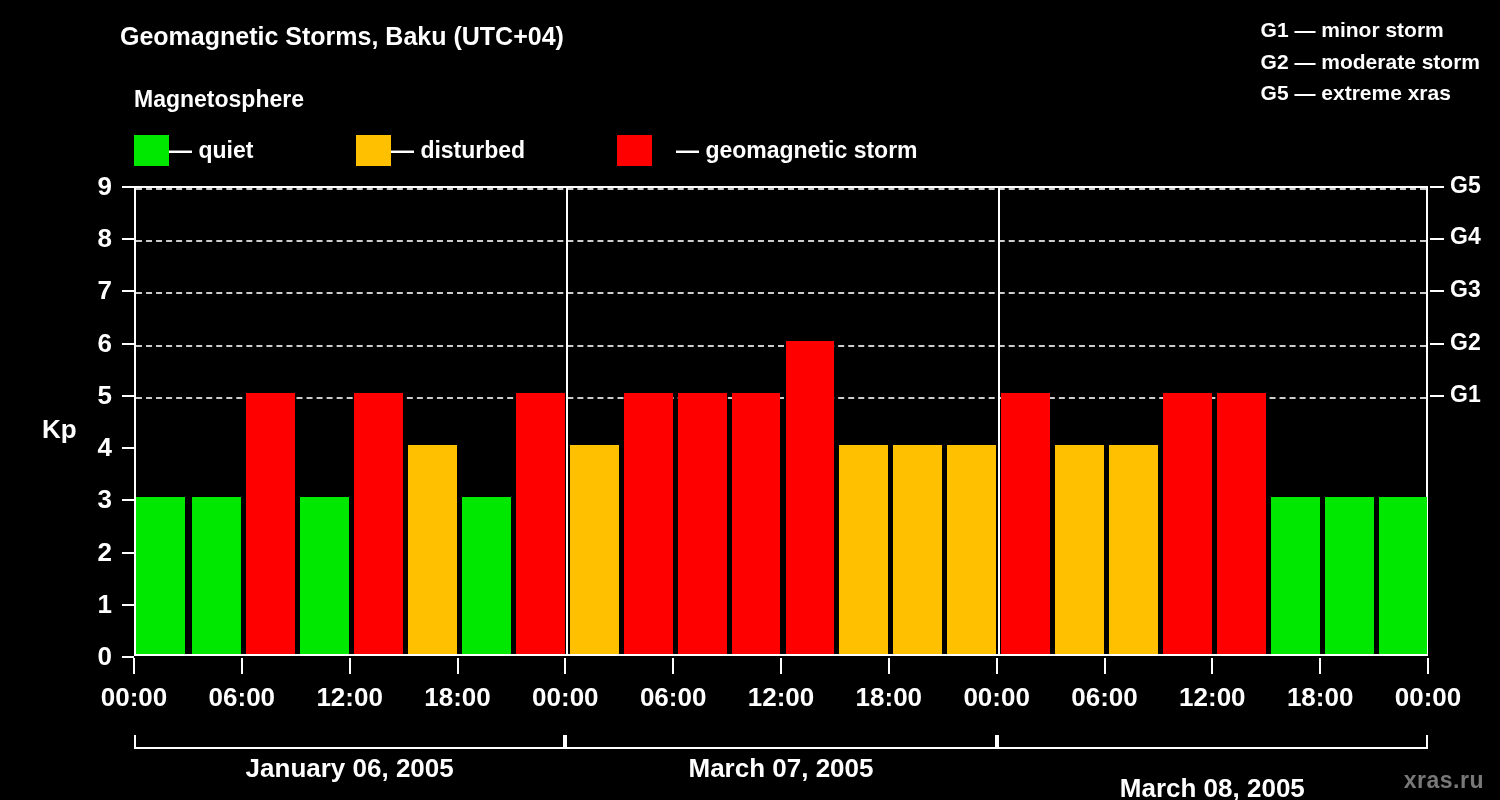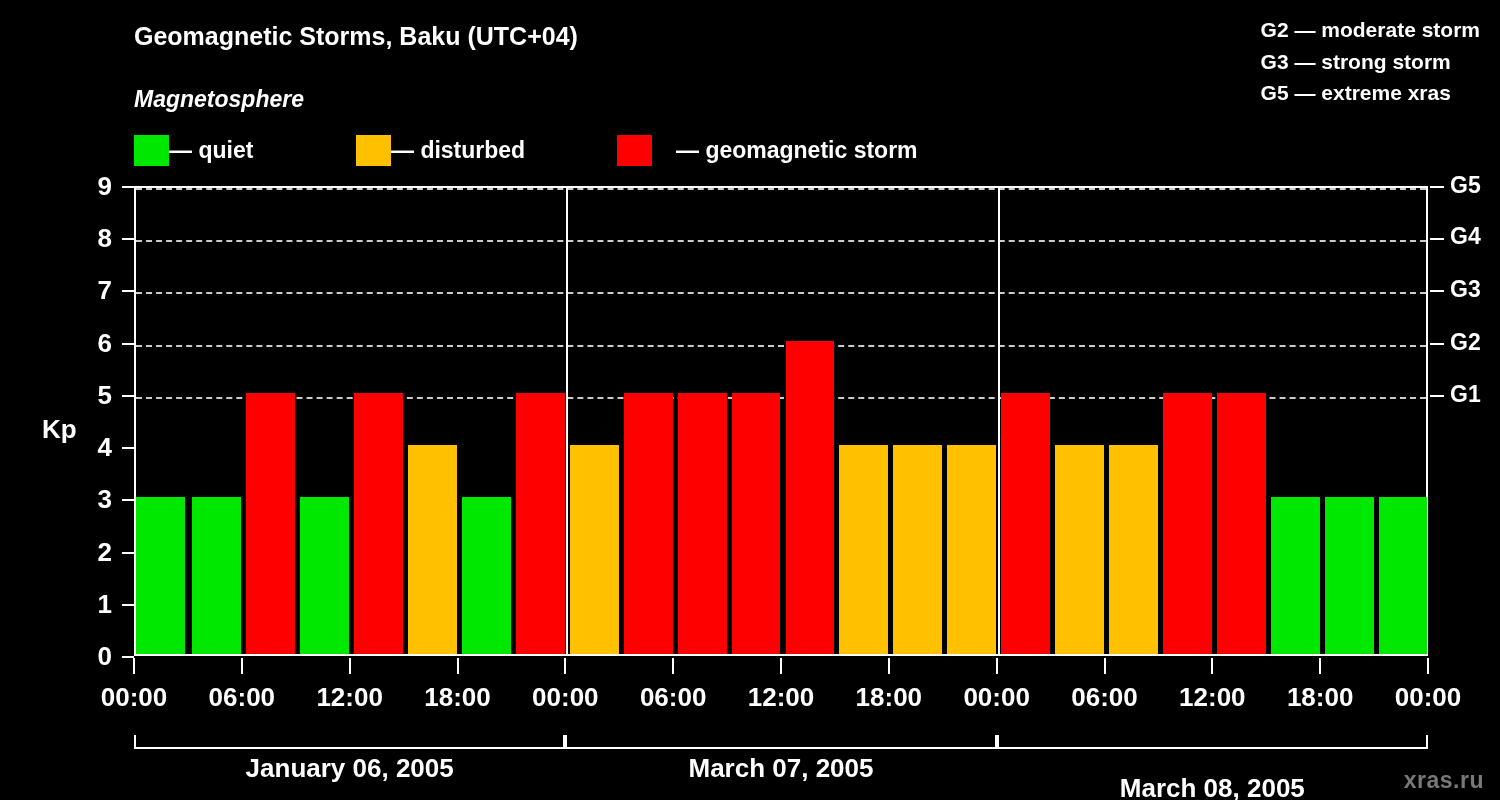--- a/index.html
+++ b/index.html
@@ -12,34 +12,33 @@
     width: 1500px; height: 800px;
     position: relative;
     overflow: hidden;
     font-family: "Liberation Sans", sans-serif;
     color: #ffffff;
   }
 
   
   #chart-title {
     position: absolute;
-    left: 134px; top: 22px;
+    left: 120px; top: 22px;
     font-size: 25px;
     font-weight: bold;
     letter-spacing: 0px;
     white-space: nowrap;
   }
 
   #magnetosphere-heading {
     position: absolute;
     left: 134px; top: 86px;
     font-size: 23px;
     font-weight: bold;
     white-space: nowrap;
-    font-style: italic;
   }
 
   #magnetosphere-legend {
     position: absolute;
     left: 134px; top: 133px;
     height: 34px;
     display: flex;
     align-items: center;
   }
   .legend-entry {
@@ -211,22 +210,22 @@
       <span class="legend-swatch" style="background: rgb(255, 192, 0);"></span>
       <span class="legend-text">— disturbed</span>
     </div>
     <div class="legend-entry" style="position: absolute; left: 483px; gap: 24px;">
       <span class="legend-swatch" style="background: rgb(255, 0, 0);"></span>
       <span class="legend-text">— geomagnetic storm</span>
     </div>
   </div>
 
 <div id="gscale-legend">
+    <div class="gscale-line">G1 — minor storm</div>
     <div class="gscale-line">G2 — moderate storm</div>
-    <div class="gscale-line">G3 — strong storm</div>
     <div class="gscale-line">G5 — extreme xras</div>
   </div>
 
 <div id="plot-frame">
   <div id="plot-inner">
     <div id="gridlines-layer">
         <div class="gridline" style="top: 208.889px;"></div>
         <div class="gridline" style="top: 156.667px;"></div>
         <div class="gridline" style="top: 104.444px;"></div>
         <div class="gridline" style="top: 52.2222px;"></div>

